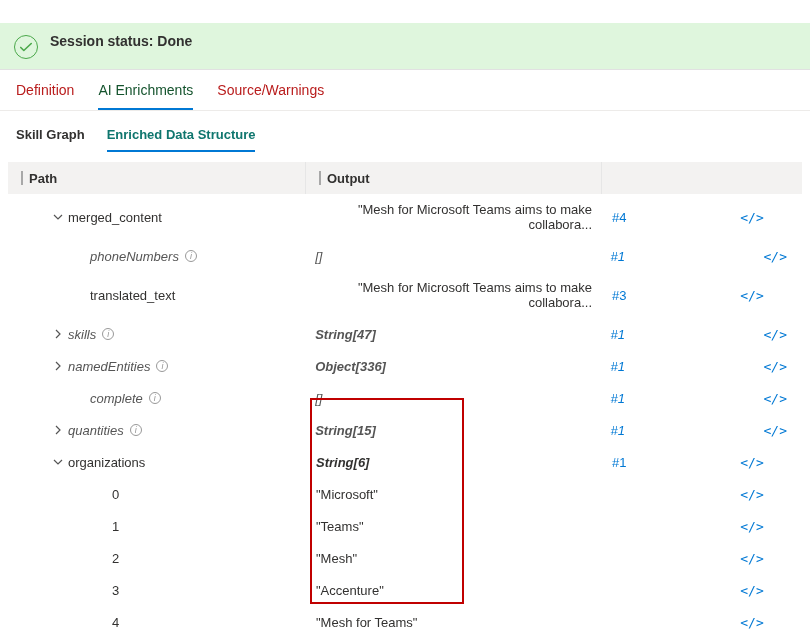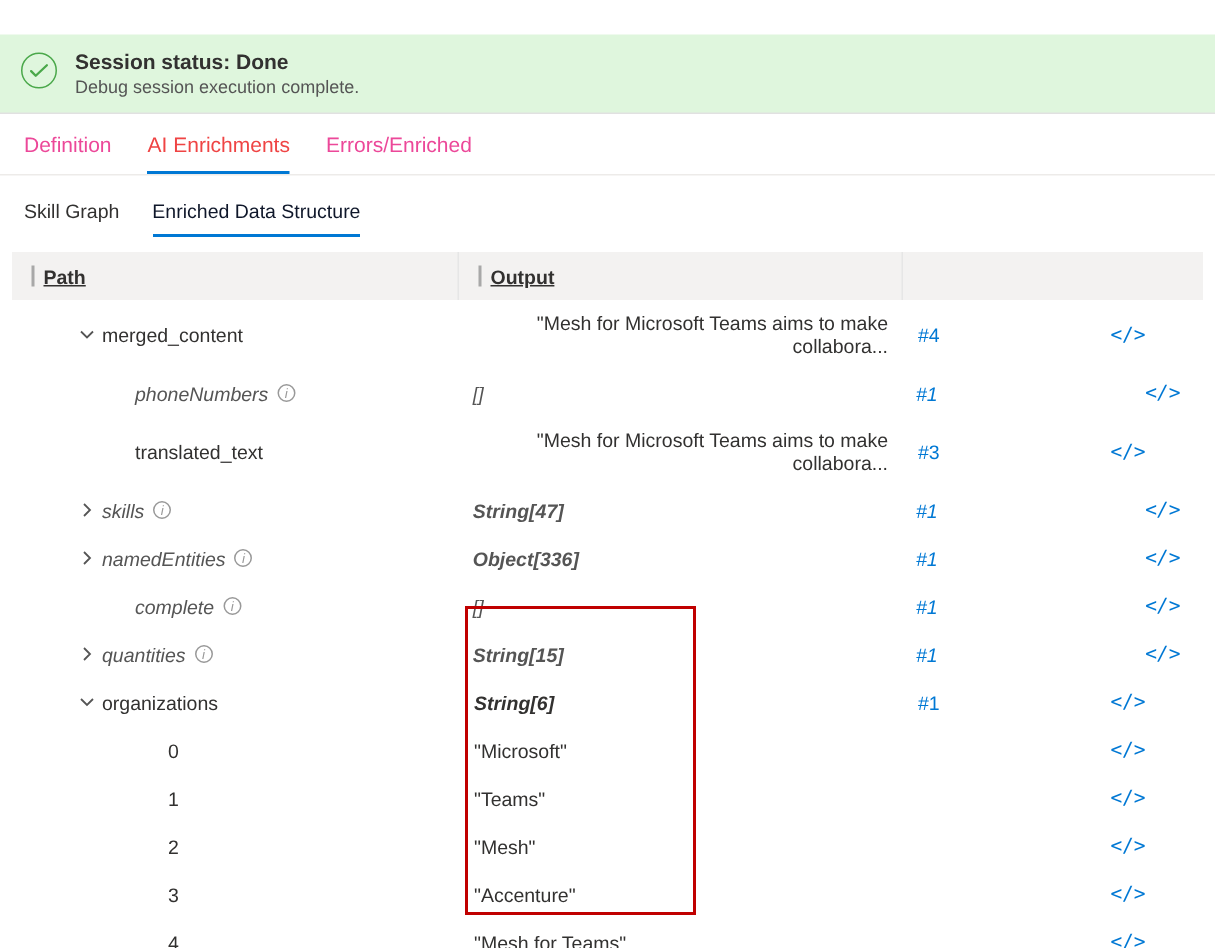--- a/index.html
+++ b/index.html
@@ -36,54 +36,54 @@
 
     .tabs-row {
       display: flex;
       gap: 24px;
       padding: 12px 16px 0 16px;
       border-bottom: 1px solid #edebe9;
     }
     .tab {
       padding-bottom: 10px;
       font-size: 14px;
-      color: #ec4899;
+      color: #b91c1c;
       cursor: pointer;
       border-bottom: 2px solid transparent;
     }
     .tab.active {
-      color: #ef4444;
+      color: #14532d;
       border-bottom-color: #0078d4;
     }
 
     .subtabs-row {
       display: flex;
       gap: 22px;
       padding: 16px 16px 0 16px;
+      font-weight: bold;
     }
     .subtab {
       padding-bottom: 8px;
       font-size: 13px;
       color: #323130;
       cursor: pointer;
       border-bottom: 2px solid transparent;
     }
     .subtab.active {
-      color: #0f172a;
+      color: #0f766e;
       border-bottom-color: #0078d4;
     }
 
     .table-wrap { padding: 10px 8px 0 8px; position: relative; }
     .table-header {
       display: flex;
       background: #f3f2f1;
       font-weight: 600;
       font-size: 13px;
       color: #323130;
-      text-decoration: underline;
     }
     .th, .td { padding: 8px 10px; }
     .col-path { width: 298px; display: flex; align-items: center; }
     .col-output { width: 296px; display: flex; align-items: center; }
     .col-source { width: 120px; display: flex; align-items: center; }
     .col-action { width: 60px; display: flex; align-items: center; justify-content: center; }
     .th.col-path, .th.col-output, .th.col-source { border-right: 1px solid #e6e6e6; }
     .th.col-path::before, .th.col-output::before, .th.col-source::before {
       content: ""; display:inline-block; width:3px; height:16px;
     }
@@ -131,28 +131,27 @@
 <body>
 
 <div class="status-bar">
   <div class="status-icon">
     <svg class="check-svg" viewBox="0 0 16 16">
         <path d="M2 8.5l3.5 3.5L14 4" stroke="#4aa84a" stroke-width="1.8" fill="none" stroke-linecap="round" stroke-linejoin="round"></path>
       </svg>
   </div>
   <div class="status-text">
     <div class="title">Session status: Done</div>
-    <div class="subtitle">Debug session execution complete.</div>
   </div>
 </div>
 
 <div class="tabs-row">
   <div class="tab">Definition</div>
   <div class="tab active">AI Enrichments</div>
-  <div class="tab">Errors/Enriched</div>
+  <div class="tab">Source/Warnings</div>
 </div>
 
 <div class="subtabs-row">
   <div class="subtab">Skill Graph</div>
   <div class="subtab active">Enriched Data Structure</div>
 </div>
 
 <div class="table-wrap">
   <div class="table-header">
     <div class="th col-path">

